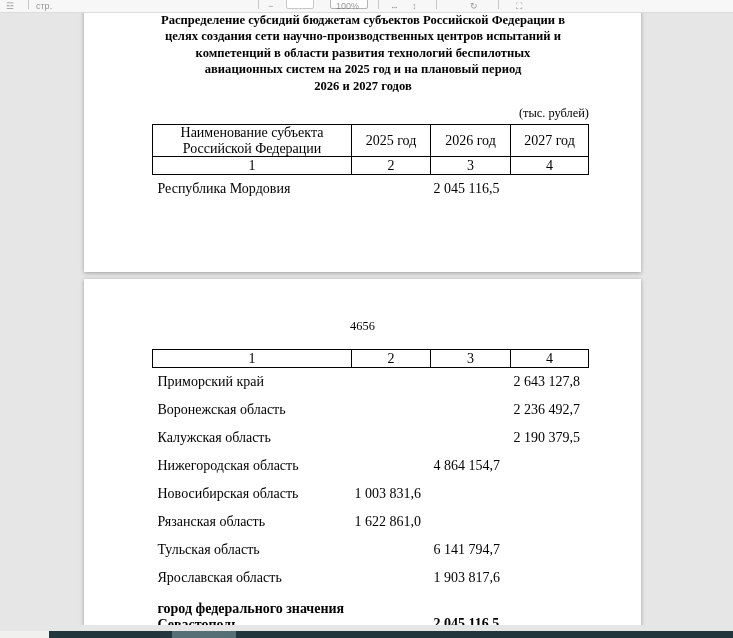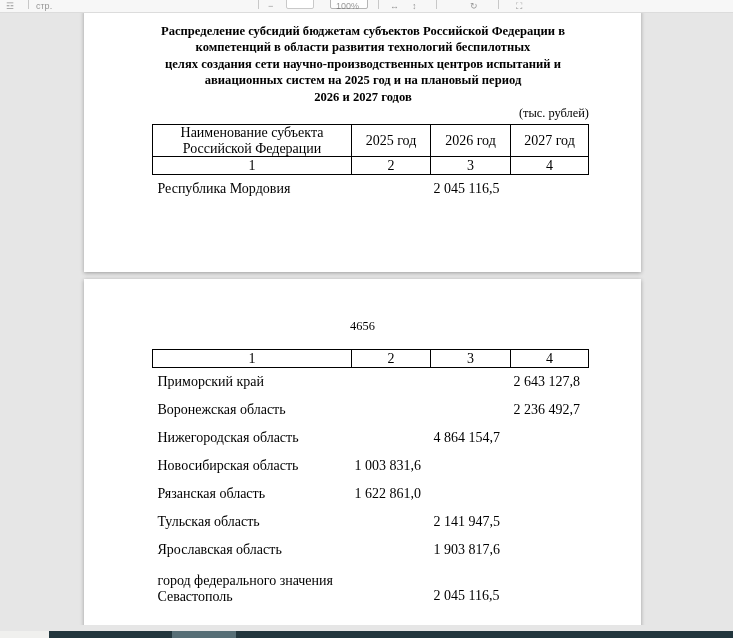--- a/index.html
+++ b/index.html
@@ -81,21 +81,21 @@
   .page-inner {
     position: relative;
     width: 100%;
     height: 100%;
   }
 
   
   .doc-title {
     position: absolute;
     left: 46px;
-    top: 13px;
+    top: 2px;
     width: 466px;
     text-align: center;
     font-weight: bold;
     font-size: 12.6px;
     line-height: 16.4px;
     color: #000;
   }
   .doc-title .ln { display: block; }
 
   .units {
@@ -155,21 +155,21 @@
   }
   .body-row td.label {
     text-align: left;
     padding-left: 5px;
   }
   .body-row td.val {
     text-align: left;
     padding-right: 5px;
     white-space: nowrap;
   }
-  .body-row.two-line td { height: 40px; vertical-align: bottom; padding-bottom: 3px; }
+  .body-row.two-line td { height: 40px; vertical-align: bottom; padding-bottom: 3px; font-weight: bold; }
   .body-row.two-line td.label {
     line-height: 15.5px;
     vertical-align: bottom;
   }
 
   .pg-num {
     position: absolute;
     left: 0;
     right: 0;
     top: 40px;
@@ -230,22 +230,22 @@
     </div>
 </div>
 
 <div class="viewport">
 
   <div class="page" id="page-1">
     <div class="page-inner">
 
       <div class="doc-title">
         <span class="ln">Распределение субсидий бюджетам субъектов Российской Федерации в</span>
+        <span class="ln">целях создания сети научно-производственных центров испытаний и</span>
         <span class="ln">компетенций в области развития технологий беспилотных</span>
-        <span class="ln">целях создания сети научно-производственных центров испытаний и</span>
         <span class="ln">авиационных систем на 2025 год и на плановый период</span>
         <span class="ln">2026 и 2027 годов</span>
       </div>
 
       <div class="units">(тыс. рублей)</div>
 
       <table class="tbl" id="tbl-1">
         <colgroup>
           <col class="c1">
             <col class="c2">
@@ -309,41 +309,47 @@
               <td class="val"></td>
               <td class="val">2 643 127,8</td>
             </tr>
             <tr class="body-row">
               <td class="label">Воронежская область</td>
               <td class="val"></td>
               <td class="val"></td>
               <td class="val">2 236 492,7</td>
             </tr>
             <tr class="body-row">
+              <td class="label">Калужская область</td>
+              <td class="val"></td>
+              <td class="val"></td>
+              <td class="val">2 190 379,5</td>
+            </tr>
+            <tr class="body-row">
               <td class="label">Нижегородская область</td>
               <td class="val"></td>
               <td class="val">4 864 154,7</td>
               <td class="val"></td>
             </tr>
             <tr class="body-row">
               <td class="label">Новосибирская область</td>
               <td class="val">1 003 831,6</td>
               <td class="val"></td>
               <td class="val"></td>
             </tr>
             <tr class="body-row">
               <td class="label">Рязанская область</td>
               <td class="val">1 622 861,0</td>
               <td class="val"></td>
               <td class="val"></td>
             </tr>
             <tr class="body-row">
               <td class="label">Тульская область</td>
               <td class="val"></td>
-              <td class="val">2 141 947,5</td>
+              <td class="val">6 141 794,7</td>
               <td class="val"></td>
             </tr>
             <tr class="body-row">
               <td class="label">Ярославская область</td>
               <td class="val"></td>
               <td class="val">1 903 817,6</td>
               <td class="val"></td>
             </tr>
             <tr class="body-row two-line">
               <td class="label"><span>город федерального значения</span><br><span>Севастополь</span></td>

